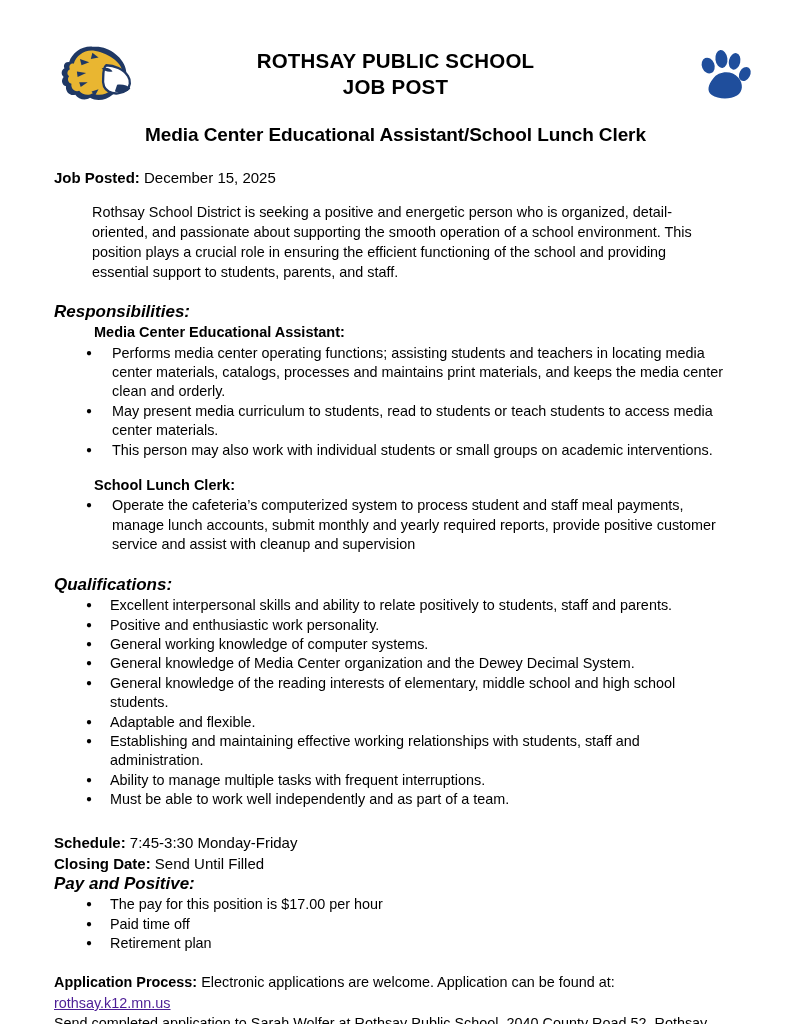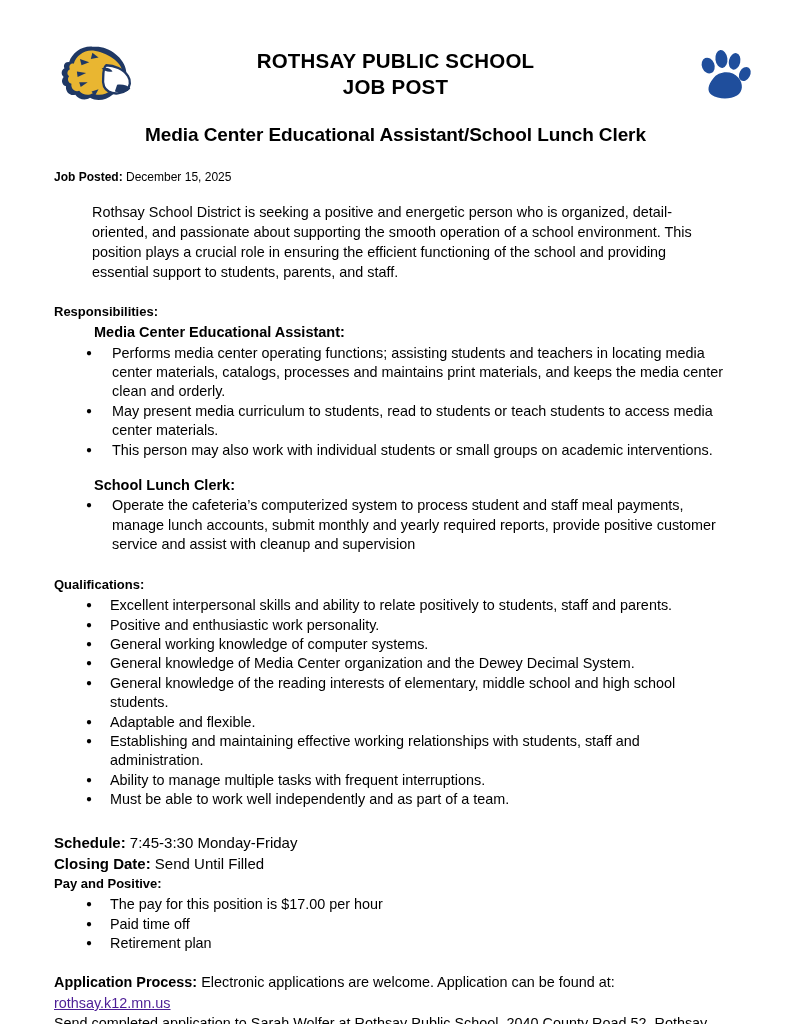--- a/index.html
+++ b/index.html
@@ -69,36 +69,37 @@
 
   
   .content {
     padding: 0 48px 0 48px;
     font-size: 14.4px;
     line-height: 19.5px;
   }
 
   .posted-line {
     margin-top: 22px;
-    font-size: 12px;
+    font-size: 15px;
   }
   .posted-line .lbl { font-weight: bold; }
 
   .intro {
     margin-top: 14px;
     margin-left: 38px;
     margin-right: 12px;
     text-align: left;
     line-height: 20px;
   }
 
   h2.section {
-    font-size: 13px;
+    font-size: 17px;
     font-weight: bold;
     margin: 20px 0 2px 0;
+    font-style: italic;
   }
 
   .subhead {
     font-weight: bold;
     font-size: 14.5px;
     margin-left: 40px;
     margin-top: 2px;
     margin-bottom: 1px;
   }
   .subhead.spaced { margin-top: 16px; }

